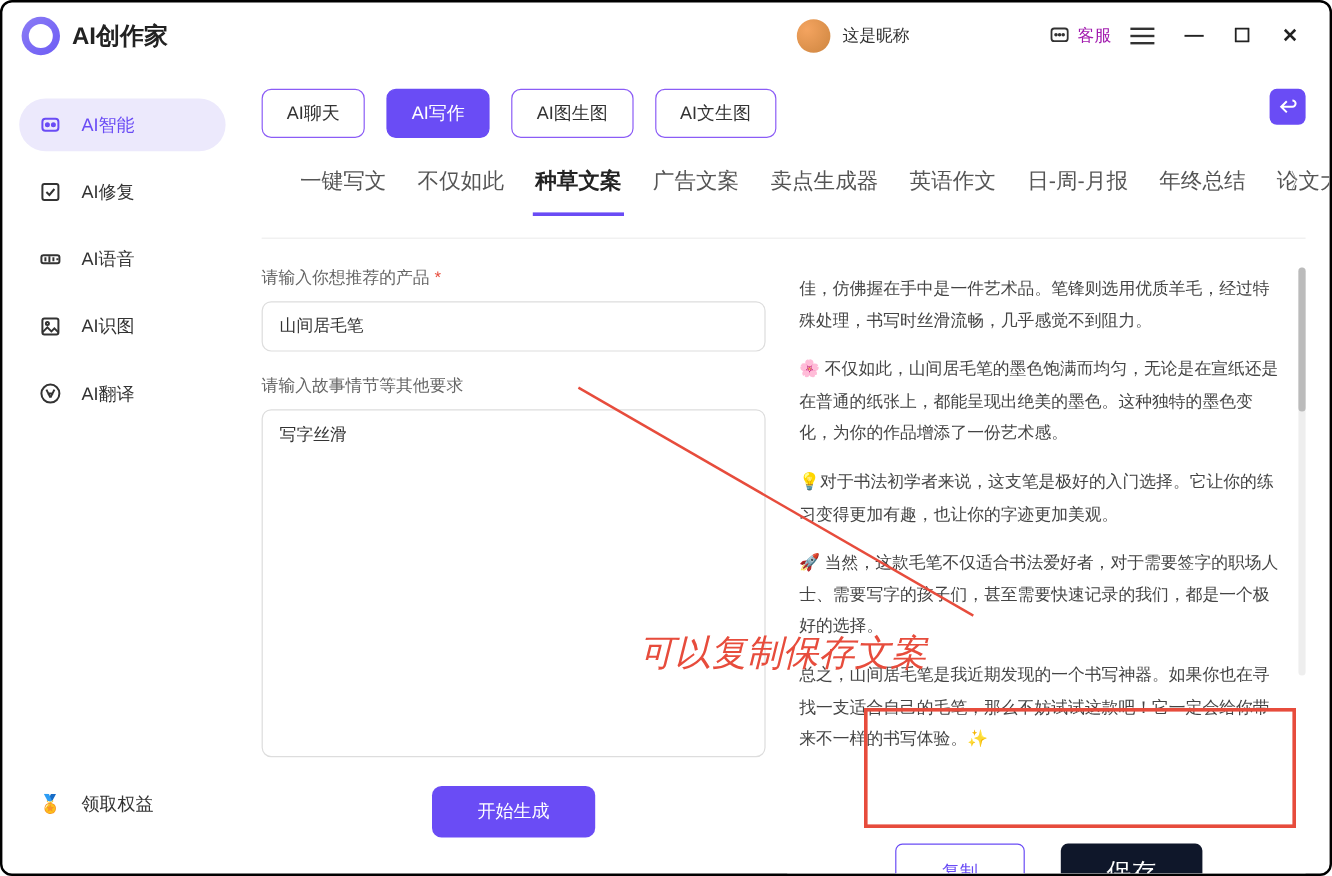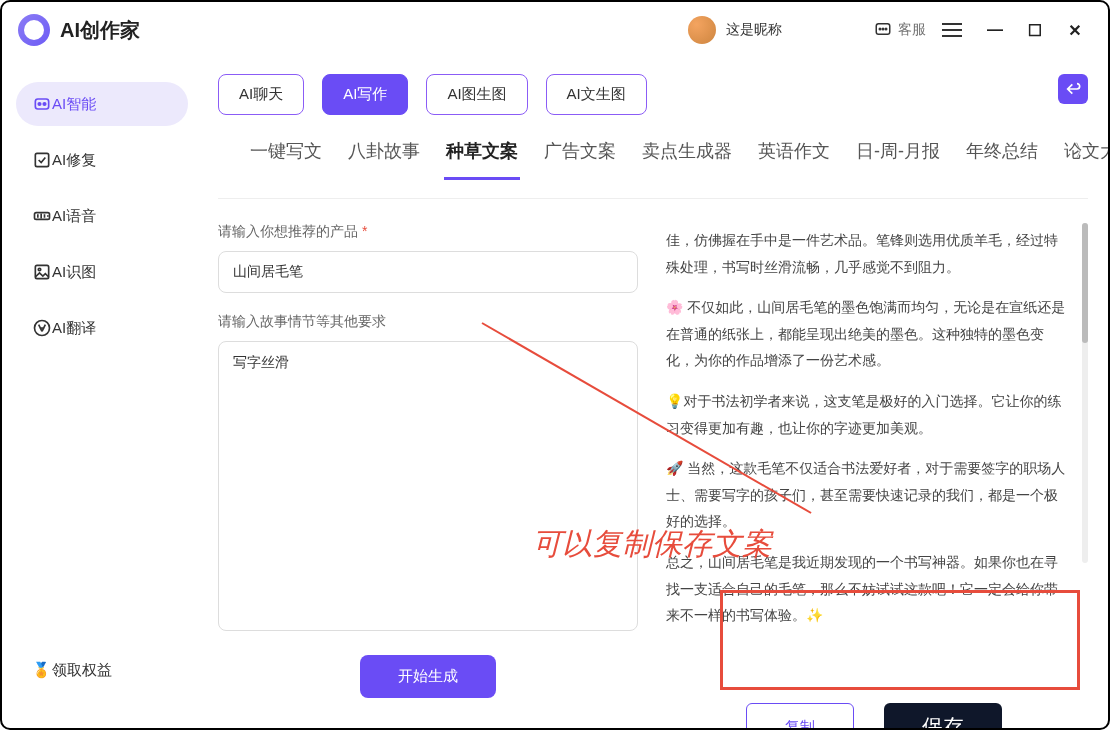--- a/index.html
+++ b/index.html
@@ -2,31 +2,31 @@
 <html><head>
 <meta charset="utf-8">
 <style>
 * { margin: 0; padding: 0; box-sizing: border-box; font-family: "Microsoft YaHei", "PingFang SC", sans-serif; }
 body { background: #fff; width: 1110px; height: 730px; position: relative; overflow: hidden; }
 .window-frame { border: 2px solid #000; width: 100%; height: 100%; border-radius: 10px; overflow: hidden; position: relative; background: #fff; }
 .titlebar { display: flex; align-items: center; height: 56px; padding: 0 16px; }
 .logo { width: 32px; height: 32px; border-radius: 50%; background: linear-gradient(135deg,#8b7cf5,#6d5cf5); margin-right: 10px; position: relative; }
 .logo::after { content:""; position:absolute; top:6px; left:6px; width:20px; height:20px; background:#fff; border-radius:50%; }
 .app-title { font-size: 20px; font-weight: 600; color: #222; }
-.user-block { display: flex; align-items: center; margin-left: auto; margin-right: 92px; gap: 10px; }
+.user-block { display: flex; align-items: center; margin-left: auto; margin-right: 116px; gap: 10px; }
 .avatar { width: 28px; height: 28px; border-radius: 50%; background: radial-gradient(circle at 30% 30%, #f4a460, #cd853f); }
 .nickname { font-size: 14px; color: #333; }
-.support { display: flex; align-items: center; gap: 6px; font-size: 14px; color: #737373; cursor: pointer; margin-right: 16px; }
+.support { display: flex; align-items: center; gap: 6px; font-size: 14px; color: #a21caf; cursor: pointer; margin-right: 16px; }
 .hamburger { width: 20px; height: 14px; display: flex; flex-direction: column; justify-content: space-between; margin-right: 24px; cursor: pointer; }
 .hamburger span { height: 2px; background: #333; }
 .win-controls { display: flex; gap: 22px; margin-right: 8px; }
 .win-btn { width: 18px; height: 18px; display: flex; align-items: center; justify-content: center; cursor: pointer; font-size: 16px; font-weight: bold; color: #222; }
 .body-row { display: flex; height: calc(100% - 56px); }
 .sidebar { width: 200px; padding: 24px 14px; display: flex; flex-direction: column; }
-.nav-item { display: flex; align-items: center; gap: 0; padding: 12px 16px; border-radius: 22px; font-size: 15px; color: #333; cursor: pointer; margin-bottom: 12px; }
+.nav-item { display: flex; align-items: center; gap: 16px; padding: 12px 16px; border-radius: 22px; font-size: 15px; color: #333; cursor: pointer; margin-bottom: 12px; }
 .nav-item.active { background: #ece9fc; color: #6a4cf5; }
 .nav-icon { width: 20px; height: 20px; display: flex; align-items: center; justify-content: center; }
 .sidebar-bottom { margin-top: auto; }
 .medal { color: #f5a623; }
 .content { flex: 1; padding: 16px 20px 20px 16px; position: relative; overflow: hidden; }
 .mode-tabs { display: flex; gap: 18px; margin-bottom: 14px; }
 .mode-tab { padding: 10px 20px; border: 1px solid #8b5cf6; border-radius: 8px; font-size: 15px; color: #333; cursor: pointer; background: #fff; }
 .mode-tab.active { background: #6a4cf5; color: #fff; border-color: #6a4cf5; }
 .sub-tabs { display: flex; gap: 22px; border-bottom: 1px solid #eee; padding: 0 4px 18px 30px; font-size: 18px; color: #555; position: relative; text-align: right; }
 .sub-tab { padding: 10px 2px 14px; cursor: pointer; white-space: nowrap; }
@@ -152,21 +152,21 @@
 
       <div class="mode-tabs">
         <div class="mode-tab">AI聊天</div>
         <div class="mode-tab active">AI写作</div>
         <div class="mode-tab">AI图生图</div>
         <div class="mode-tab">AI文生图</div>
       </div>
 
       <div class="sub-tabs">
         <div class="sub-tab">一键写文</div>
-        <div class="sub-tab">八卦故事</div>
+        <div class="sub-tab">不仅如此</div>
         <div class="sub-tab active">种草文案</div>
         <div class="sub-tab">广告文案</div>
         <div class="sub-tab">卖点生成器</div>
         <div class="sub-tab">英语作文</div>
         <div class="sub-tab">日-周-月报</div>
         <div class="sub-tab">年终总结</div>
         <div class="sub-tab">论文大纲</div>
         <div class="sub-tab">小说大纲</div>
         <div class="sub-tab">辩论稿</div>
         <div class="chev">〉</div>

